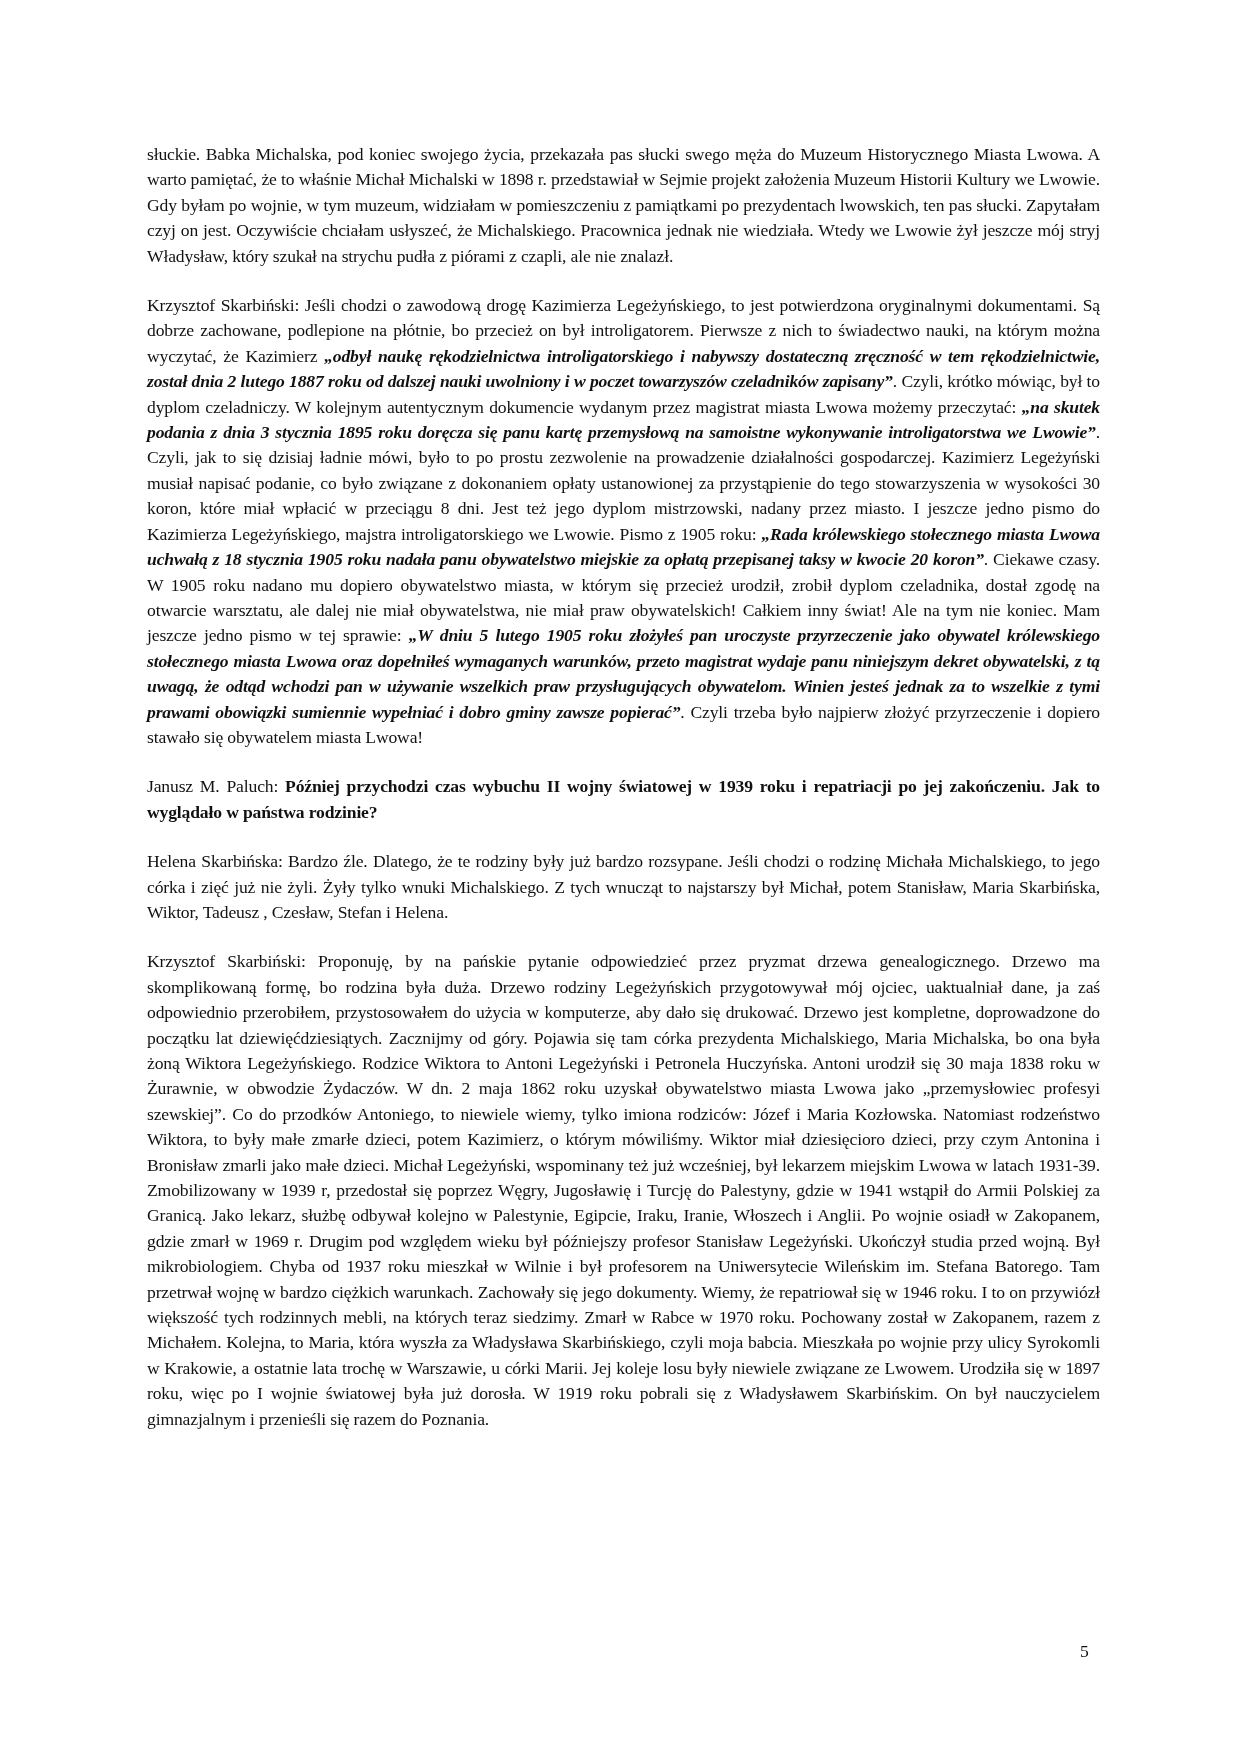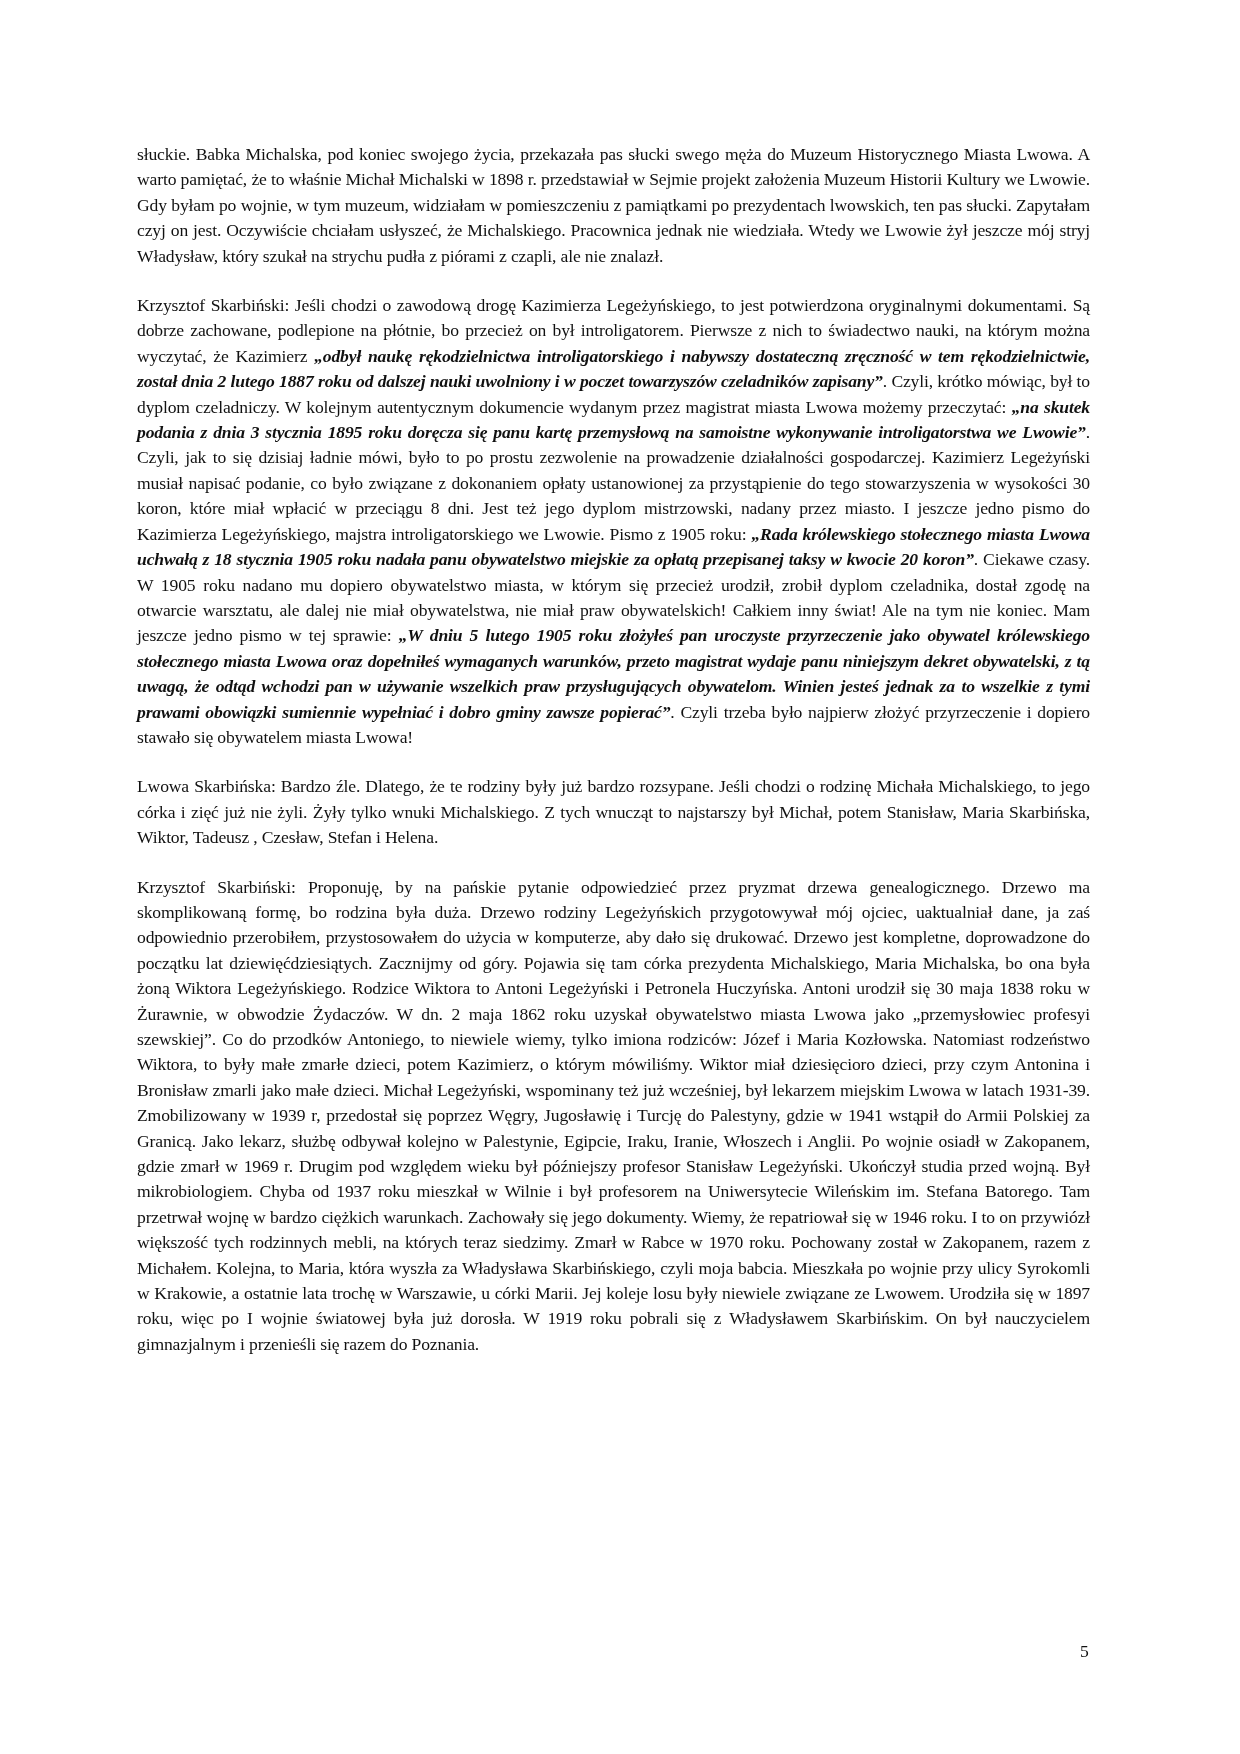--- a/index.html
+++ b/index.html
@@ -10,21 +10,21 @@
     body {
       width: 1240px;
       height: 1754px;
       position: relative;
       overflow: hidden;
       font-family: "Liberation Serif", "DejaVu Serif", serif;
       color: #111111;
     }
     .page {
       position: absolute;
-      left: 137px;
+      left: 147px;
       top: 142px;
       width: 953px;
     }
     .para {
       margin: 0 0 24px 0;
       font-size: 17.6px;
       line-height: 25.4px;
       text-align: justify;
       hyphens: manual;
       letter-spacing: -0.15px;
@@ -46,23 +46,26 @@
 <div class="page">
 
   <p class="para">
     <span>słuckie. Babka Michalska, pod koniec swojego życia, przekazała pas słucki swego męża do Muzeum Historycznego Miasta Lwowa. A warto pamiętać, że to właśnie Michał Michalski w 1898 r. przedstawiał w Sejmie projekt założenia Muzeum Historii Kultury we Lwowie. Gdy byłam po wojnie, w tym muzeum, widziałam w pomieszczeniu z pamiątkami po prezydentach lwowskich, ten pas słucki. Zapytałam czyj on jest. Oczywiście chciałam usłyszeć, że Michalskiego. Pracownica jednak nie wiedziała. Wtedy we Lwowie żył jeszcze mój stryj Władysław, który szukał na strychu pudła z piórami z czapli, ale nie znalazł.</span>
   </p>
 
   <p class="para">
     <span class="speaker">Krzysztof Skarbiński:</span><span> Jeśli chodzi o zawodową drogę Kazimierza Legeżyńskiego, to jest potwierdzona oryginalnymi dokumentami. Są dobrze zachowane, podlepione na płótnie, bo przecież on był introligatorem. Pierwsze z nich to świadectwo nauki, na którym można wyczytać, że Kazimierz </span><span class="quote">„odbył naukę rękodzielnictwa introligatorskiego i nabywszy dostateczną zręczność w tem rękodzielnictwie, został dnia 2 lutego 1887 roku od dalszej nauki uwolniony i w poczet towarzyszów czeladników zapisany”</span><span>. Czyli, krótko mówiąc, był to dyplom czeladniczy. W kolejnym autentycznym dokumencie wydanym przez magistrat miasta Lwowa możemy przeczytać: </span><span class="quote">„na skutek podania z dnia 3 stycznia 1895 roku doręcza się panu kartę przemysłową na samoistne wykonywanie introligatorstwa we Lwowie”</span><span>. Czyli, jak to się dzisiaj ładnie mówi, było to po prostu zezwolenie na prowadzenie działalności gospodarczej. Kazimierz Legeżyński musiał napisać podanie, co było związane z dokonaniem opłaty ustanowionej za przystąpienie do tego stowarzyszenia w wysokości 30 koron, które miał wpłacić w przeciągu 8 dni. Jest też jego dyplom mistrzowski, nadany przez miasto. I jeszcze jedno pismo do Kazimierza Legeżyńskiego, majstra introligatorskiego we Lwowie. Pismo z 1905 roku: </span><span class="quote">„Rada królewskiego stołecznego miasta Lwowa uchwałą z 18 stycznia 1905 roku nadała panu obywatelstwo miejskie za opłatą przepisanej taksy w kwocie 20 koron”</span><span>. Ciekawe czasy. W 1905 roku nadano mu dopiero obywatelstwo miasta, w którym się przecież urodził, zrobił dyplom czeladnika, dostał zgodę na otwarcie warsztatu, ale dalej nie miał obywatelstwa, nie miał praw obywatelskich! Całkiem inny świat! Ale na tym nie koniec. Mam jeszcze jedno pismo w tej sprawie: </span><span class="quote">„W dniu 5 lutego 1905 roku złożyłeś pan uroczyste przyrzeczenie jako obywatel królewskiego stołecznego miasta Lwowa oraz dopełniłeś wymaganych warunków, przeto magistrat wydaje panu niniejszym dekret obywatelski, z tą uwagą, że odtąd wchodzi pan w używanie wszelkich praw przysługujących obywatelom. Winien jesteś jednak za to wszelkie z tymi prawami obowiązki sumiennie wypełniać i dobro gminy zawsze popierać”</span><span>. Czyli trzeba było najpierw złożyć przyrzeczenie i dopiero stawało się obywatelem miasta Lwowa!</span>
   </p>
 
+  <p class="para heading">
+    <span class="speaker">Janusz M. Paluch:</span><span> Później przychodzi czas wybuchu II wojny światowej w 1939 roku i repatriacji po jej zakończeniu. Jak to wyglądało w państwa rodzinie?</span>
+  </p>
 
   <p class="para">
-    <span class="speaker">Lwowa Skarbińska:</span><span> Bardzo źle. Dlatego, że te rodziny były już bardzo rozsypane. Jeśli chodzi o rodzinę Michała Michalskiego, to jego córka i zięć już nie żyli. Żyły tylko wnuki Michalskiego. Z tych wnucząt to najstarszy był Michał, potem Stanisław, Maria Skarbińska, Wiktor, Tadeusz , Czesław, Stefan i Helena.</span>
+    <span class="speaker">Helena Skarbińska:</span><span> Bardzo źle. Dlatego, że te rodziny były już bardzo rozsypane. Jeśli chodzi o rodzinę Michała Michalskiego, to jego córka i zięć już nie żyli. Żyły tylko wnuki Michalskiego. Z tych wnucząt to najstarszy był Michał, potem Stanisław, Maria Skarbińska, Wiktor, Tadeusz , Czesław, Stefan i Helena.</span>
   </p>
 
   <p class="para">
     <span class="speaker">Krzysztof Skarbiński:</span><span> Proponuję, by na pańskie pytanie odpowiedzieć przez pryzmat drzewa genealogicznego. Drzewo ma skomplikowaną formę, bo rodzina była duża. Drzewo rodziny Legeżyńskich przygotowywał mój ojciec, uaktualniał dane, ja zaś odpowiednio przerobiłem, przystosowałem do użycia w komputerze, aby dało się drukować. Drzewo jest kompletne, doprowadzone do początku lat dziewięćdziesiątych. Zacznijmy od góry. Pojawia się tam córka prezydenta Michalskiego, Maria Michalska, bo ona była żoną Wiktora Legeżyńskiego. Rodzice Wiktora to Antoni Legeżyński i Petronela Huczyńska. Antoni urodził się 30 maja 1838 roku w Żurawnie, w obwodzie Żydaczów. W dn. 2 maja 1862 roku uzyskał obywatelstwo miasta Lwowa jako „przemysłowiec profesyi szewskiej”. Co do przodków Antoniego, to niewiele wiemy, tylko imiona rodziców: Józef i Maria Kozłowska. Natomiast rodzeństwo Wiktora, to były małe zmarłe dzieci, potem Kazimierz, o którym mówiliśmy. Wiktor miał dziesięcioro dzieci, przy czym Antonina i Bronisław zmarli jako małe dzieci. Michał Legeżyński, wspominany też już wcześniej, był lekarzem miejskim Lwowa w latach 1931-39. Zmobilizowany w 1939 r, przedostał się poprzez Węgry, Jugosławię i Turcję do Palestyny, gdzie w 1941 wstąpił do Armii Polskiej za Granicą. Jako lekarz, służbę odbywał kolejno w Palestynie, Egipcie, Iraku, Iranie, Włoszech i Anglii. Po wojnie osiadł w Zakopanem, gdzie zmarł w 1969 r. Drugim pod względem wieku był późniejszy profesor Stanisław Legeżyński. Ukończył studia przed wojną. Był mikrobiologiem. Chyba od 1937 roku mieszkał w Wilnie i był profesorem na Uniwersytecie Wileńskim im. Stefana Batorego. Tam przetrwał wojnę w bardzo ciężkich warunkach. Zachowały się jego dokumenty. Wiemy, że repatriował się w 1946 roku. I to on przywiózł większość tych rodzinnych mebli, na których teraz siedzimy. Zmarł w Rabce w 1970 roku. Pochowany został w Zakopanem, razem z Michałem. Kolejna, to Maria, która wyszła za Władysława Skarbińskiego, czyli moja babcia. Mieszkała po wojnie przy ulicy Syrokomli w Krakowie, a ostatnie lata trochę w Warszawie, u córki Marii. Jej koleje losu były niewiele związane ze Lwowem. Urodziła się w 1897 roku, więc po I wojnie światowej była już dorosła. W 1919 roku pobrali się z Władysławem Skarbińskim. On był nauczycielem gimnazjalnym i przenieśli się razem do Poznania.</span>
   </p>
 
 </div>
 
 <div class="page-number">5</div>
 

